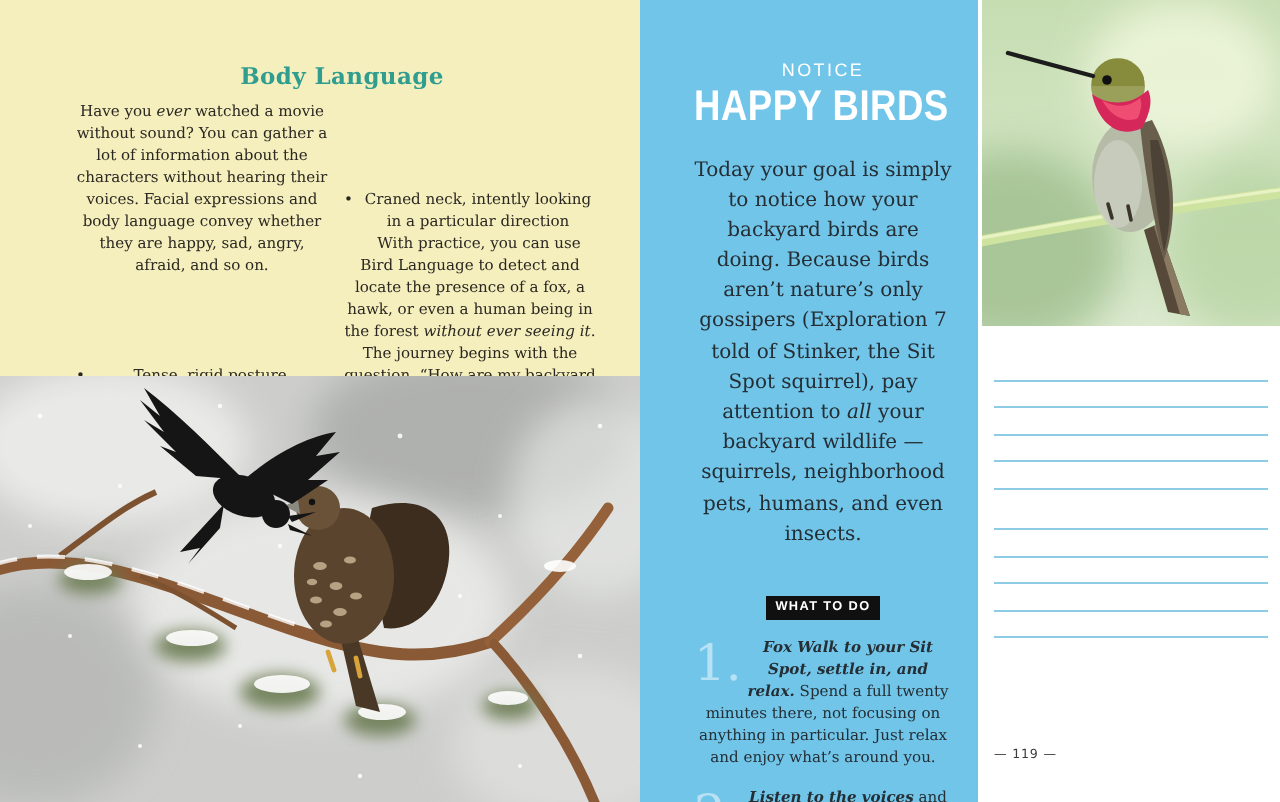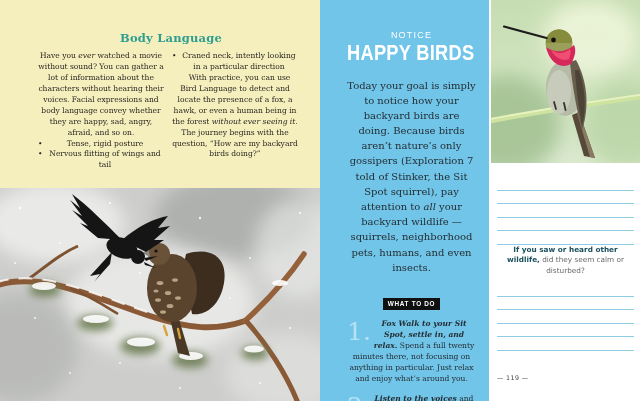--- a/index.html
+++ b/index.html
@@ -9,21 +9,21 @@
   }
   
   .page-left{position:absolute;left:0;top:0;width:320px;height:401px;background:#f5efbe;}
   .left-text{position:absolute;left:37px;top:31px;width:268px;color:#2b2721;}
   .left-heading{font-size:11.5px;font-weight:bold;color:#2f9d90;margin:0 0 6px 0;letter-spacing:.2px;}
   .cols{display:flex;gap:6px;}
   .col{width:128px;font-size:7.55px;line-height:1.45;}
   .col p{margin:0;}
   .col p.indent{text-indent:9px;}
   .bullets{margin:0;padding:0;list-style:none;}
-  .bullets li{padding-left:8px;position:relative;}
+  .bullets li{padding-left:8px;position:relative;margin-top:44px;}
   .bullets li:before{content:"•";position:absolute;left:1px;top:0;}
   i{font-style:italic;}
   .photo-left{position:absolute;left:0;top:188px;width:320px;height:213px;}
   
   .page-right{position:absolute;left:320px;top:0;width:320px;height:401px;background:#ffffff;}
   .blue-panel{position:absolute;left:0;top:0;width:169px;height:401px;background:#71c5e9;box-sizing:border-box;padding:30px 13px 0 27px;color:#242e34;}
   .kicker{font-family:"Liberation Sans",sans-serif;font-size:9px;font-weight:normal;color:#fff;letter-spacing:1.2px;}
   .panel-title{font-family:"Liberation Sans",sans-serif;font-size:21.5px;font-weight:bold;color:#fff;line-height:1;margin-top:3px;transform:scaleX(.85);transform-origin:left;white-space:nowrap;letter-spacing:.3px;}
   .intro{font-size:10px;line-height:1.52;margin-top:13px;}
   .wtd-badge{display:inline-block;background:#101010;color:#fff;font-family:"Liberation Sans",sans-serif;font-size:6.4px;font-weight:bold;letter-spacing:.7px;padding:2.5px 5px;margin-top:13px;}
@@ -216,21 +216,20 @@
       </svg>
 
       <div class="journal">
         <div class="lines">
           <div class="line"></div>
           <div class="line"></div>
           <div class="line"></div>
           <div class="line"></div>
           <div class="line"></div>
         </div>
-        <p class="prompt2"><span class="prompt-accent">If you saw or heard other wildlife,</span><span> did they seem calm or disturbed?</span></p>
         <div class="lines">
           <div class="line"></div>
           <div class="line"></div>
           <div class="line"></div>
           <div class="line"></div>
           <div class="line"></div>
         </div>
       </div>
 
       <div class="folio">— 119 —</div>

